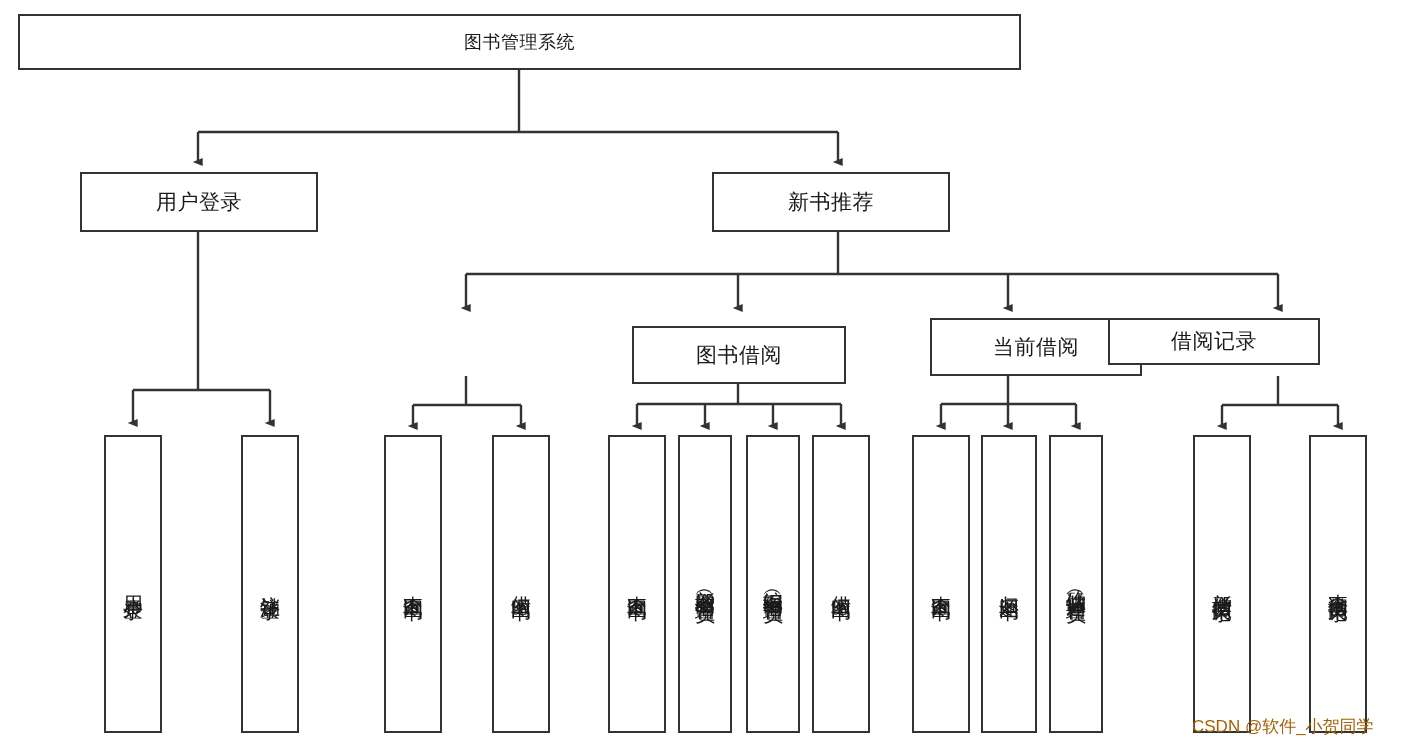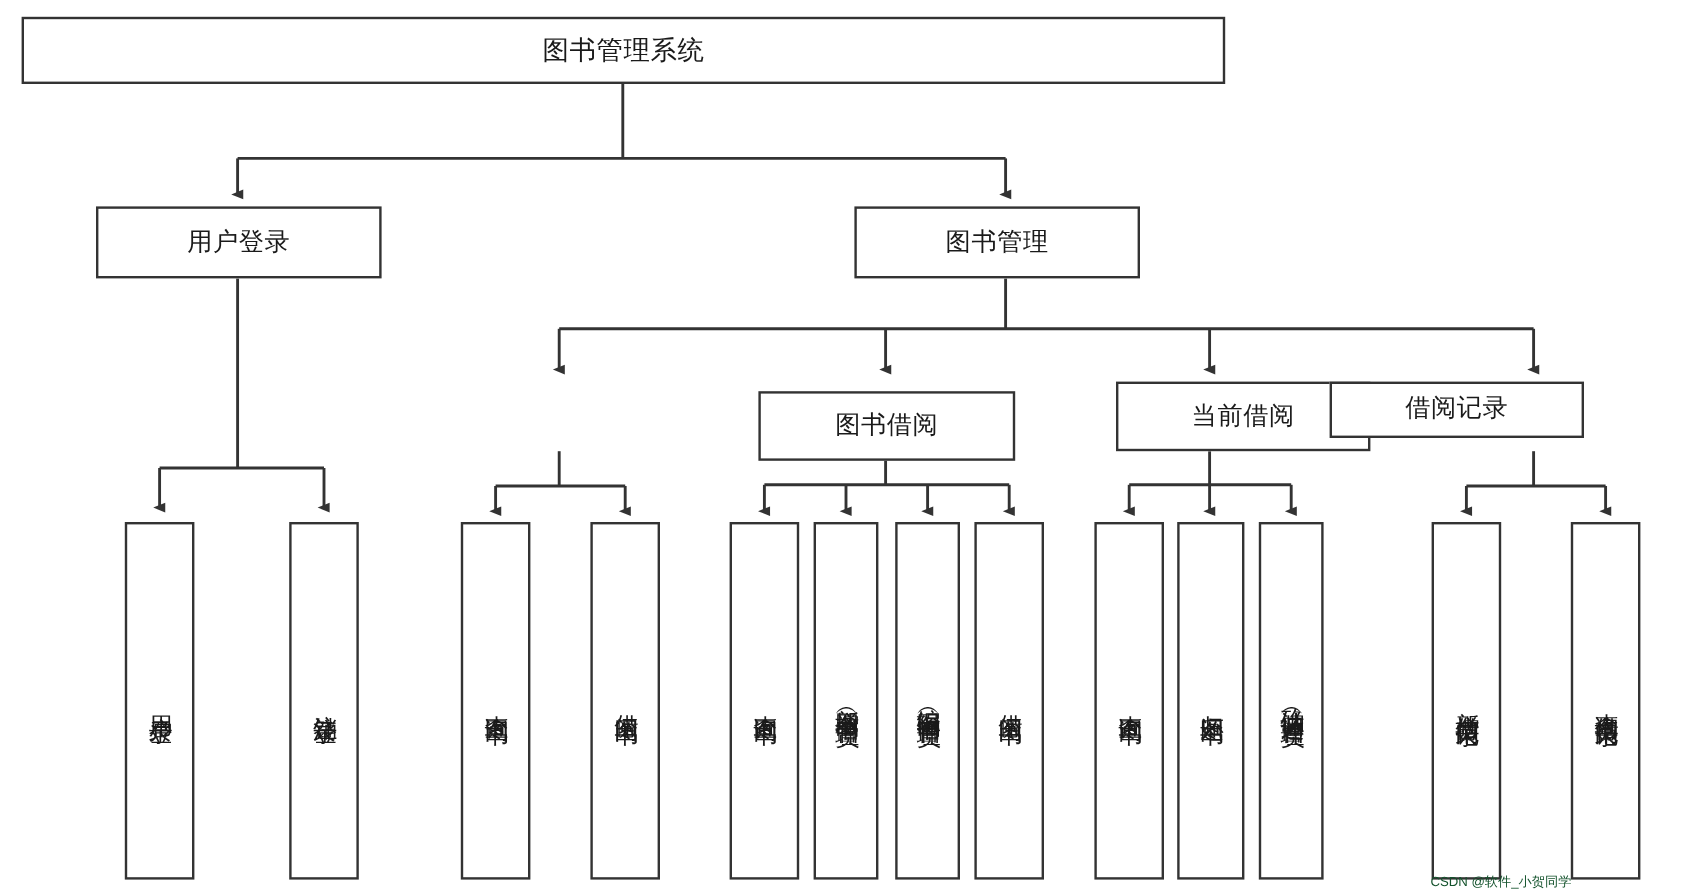--- a/index.html
+++ b/index.html
@@ -34,37 +34,36 @@
   }
   .node.v {
     font-size: 20px;
     writing-mode: vertical-rl;
     text-orientation: upright;
     letter-spacing: 2px;
     white-space: nowrap;
     padding: 4px 0;
   }
   .node.root {
-    font-size: 22px;
+    font-size: 18px;
   }
   svg.links {
     position: absolute;
     left: 0;
     top: 0;
     width: 1405px;
     height: 747px;
     pointer-events: none;
   }
   .watermark {
     position: absolute;
-    font-size: 11px;
-    color: #14532d;
+    font-size: 17px;
+    color: #a16207;
     white-space: nowrap;
     font-family: "Liberation Sans", "DejaVu Sans", sans-serif;
-    margin-top: 12px;
   }
 </style>
 </head>
 <body>
 
 <div id="canvas">
 
   <svg class="links" viewBox="0 0 1405 747">
     <defs>
       <marker id="arrow" markerWidth="11" markerHeight="11" refX="4.5" refY="5.2" orient="auto" markerUnits="userSpaceOnUse">
@@ -111,21 +110,21 @@
       <path d="M1278,376 L1278,405"></path>
       <path d="M1222,405 L1338,405"></path>
       <path d="M1222,405 L1222,426" marker-end="url(#arrow)"></path>
       <path d="M1338,405 L1338,426" marker-end="url(#arrow)"></path>
     </g>
   </svg>
 
   <div class="node h root" style="left:18px; top:14px; width:1003px; height:56px;">图书管理系统</div>
 
   <div class="node h" style="left:80px; top:172px; width:238px; height:60px;">用户登录</div>
-  <div class="node h" style="left:712px; top:172px; width:238px; height:60px;">图书管理</div>
+  <div class="node h" style="left:712px; top:172px; width:238px; height:60px;">新书推荐</div>
 
   <div class="node h" style="left:632px; top:326px; width:214px; height:58px;">图书借阅</div>
   <div class="node h" style="left:902px; top:318px; width:212px; height:58px;margin-left:28px;">当前借阅</div>
   <div class="node h" style="left:1108px; top:318px; width:212px; height:47px;">借阅记录</div>
 
   <div class="node v" style="left:104px; top:435px; width:58px; height:298px;">用户登录</div>
   <div class="node v" style="left:241px; top:435px; width:58px; height:298px;">注销登录</div>
 
   <div class="node v" style="left:384px; top:435px; width:58px; height:298px;">查询图书</div>
   <div class="node v" style="left:492px; top:435px; width:58px; height:298px;">借阅图书</div>

